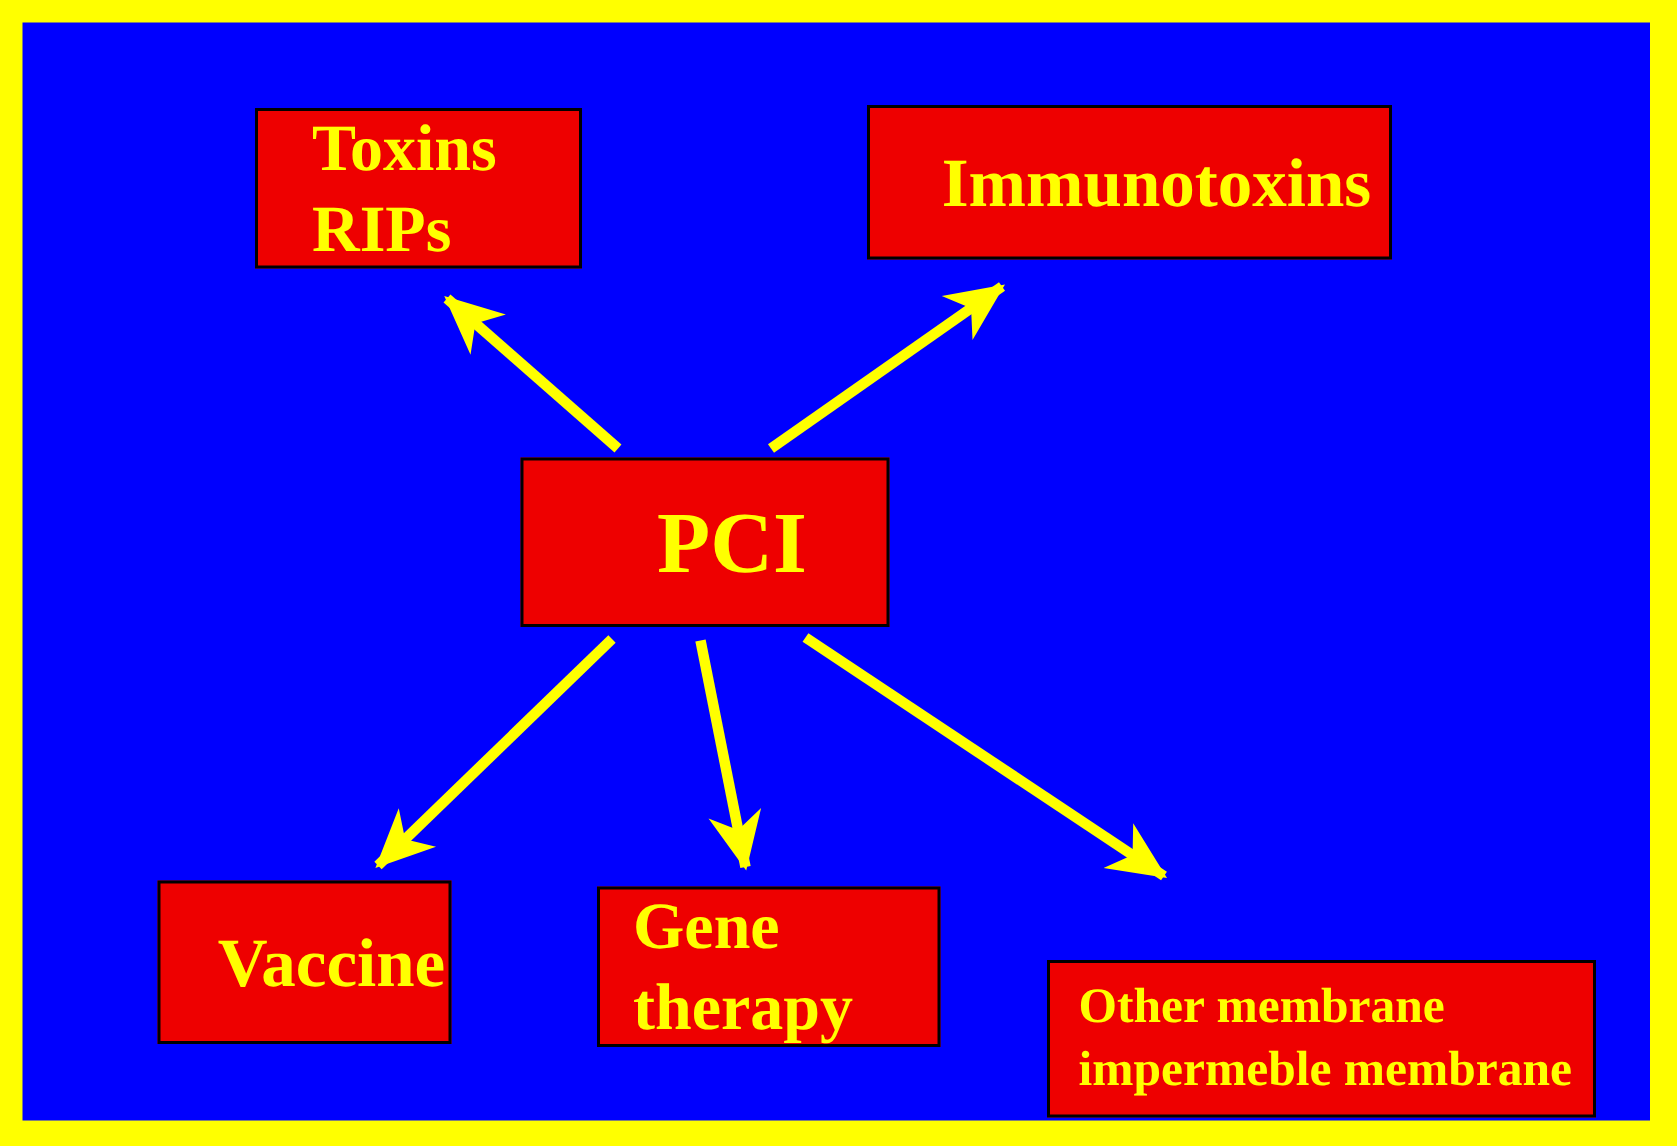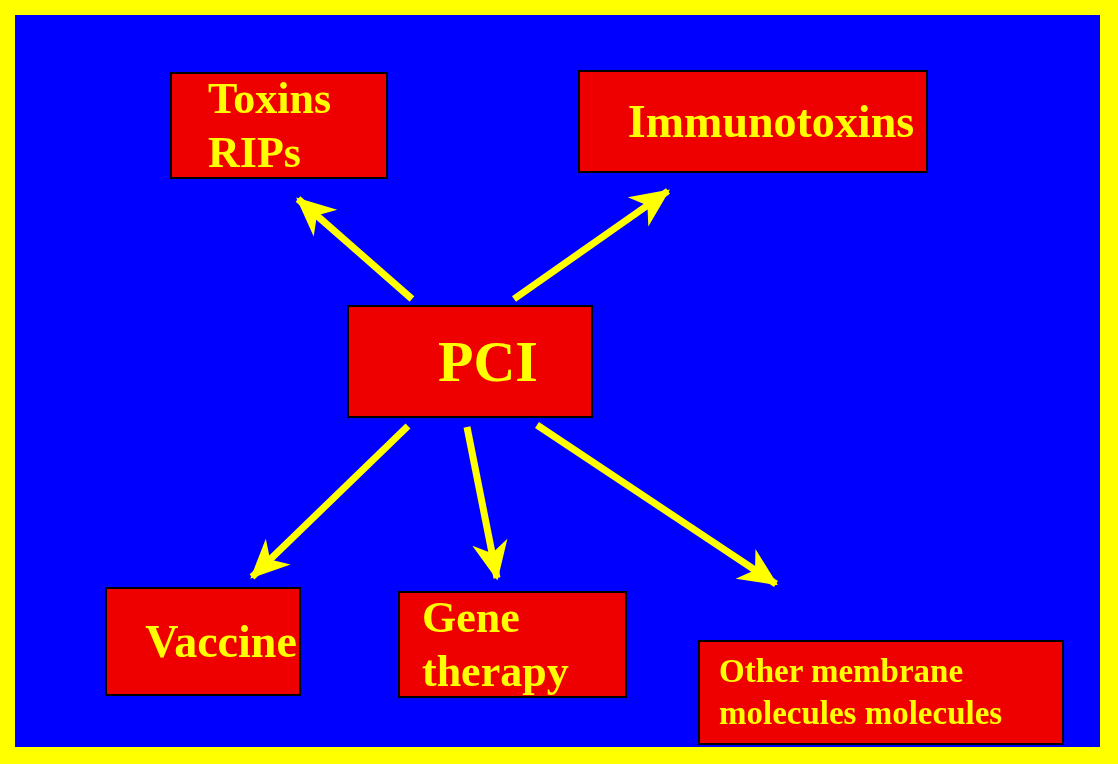--- a/index.html
+++ b/index.html
@@ -85,15 +85,15 @@
     <div class="line">Vaccine</div>
   </div>
 
   <div class="node align-left" id="node-gene">
     <div class="line">Gene</div>
     <div class="line">therapy</div>
   </div>
 
   <div class="node align-left" id="node-other">
     <div class="line">Other membrane</div>
-    <div class="line">molecules molecules</div>
+    <div class="line">impermeble membrane</div>
   </div>
 </div>
 
 </body></html>

